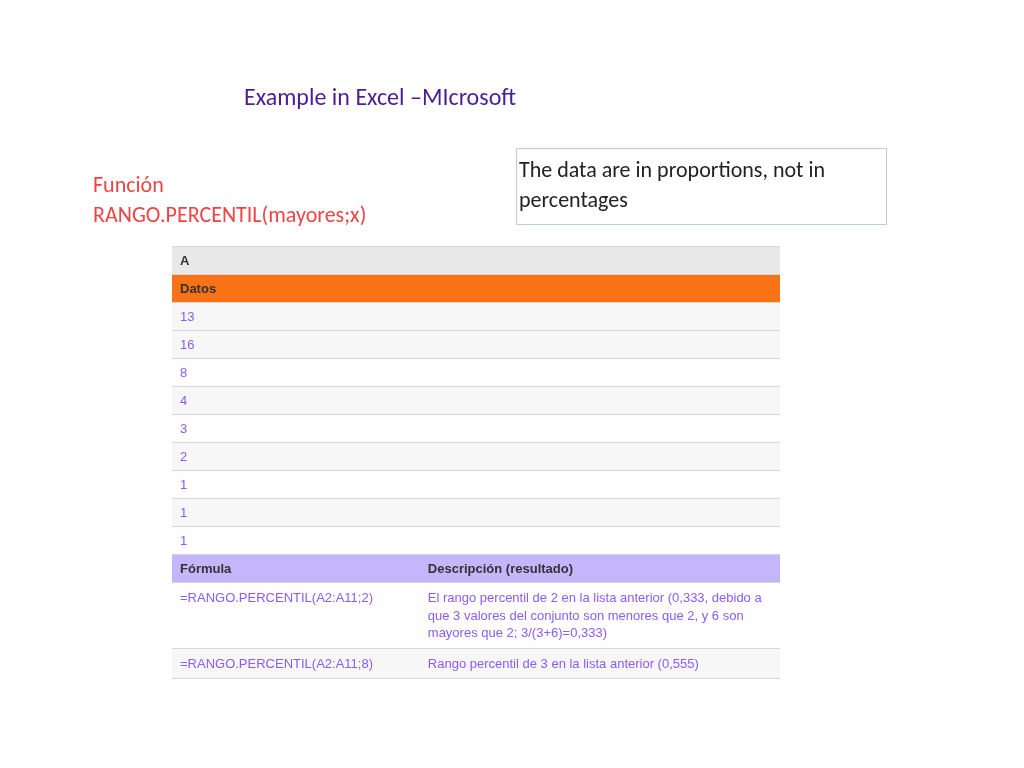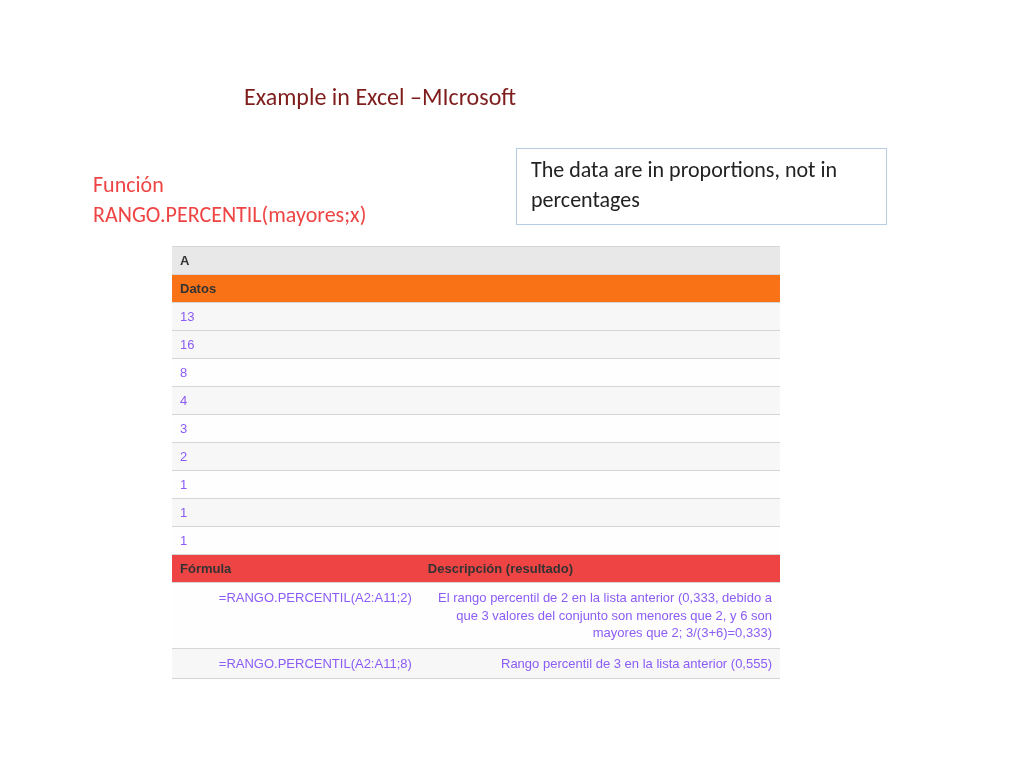--- a/index.html
+++ b/index.html
@@ -9,42 +9,42 @@
     height: 768px;
     font-family: Calibri, Arial, sans-serif;
     background: #fff;
     color: #333;
   }
   .title {
     position: absolute;
     left: 244px;
     top: 82px;
     font-size: 24px;
-    color: #7f1d1d;
+    color: #4c1d95;
   }
   .func-label {
     position: absolute;
     left: 93px;
     top: 158px;
     font-size: 22px;
     color: #ef4444;
     line-height: 1.35;
     margin-top: 12px;
   }
   .func-label .sig {
     font-weight: normal;
   }
   .func-label .sig b { font-weight: normal; }
   .note-box {
     position: absolute;
     left: 516px;
     top: 148px;
     width: 371px;
     border: 1px solid #b7cde4;
-    padding: 6px 10px 10px 14px;
+    padding: 6px 10px 10px 2px;
     font-size: 22px;
     color: #222;
     line-height: 1.35;
     box-sizing: border-box;
   }
   .grid {
     position: absolute;
     left: 172px;
     top: 246px;
     width: 608px;
@@ -65,27 +65,27 @@
     color: #333;
   }
   .grid tr.sub td {
     background: #f97316;
     font-weight: bold;
     color: #333;
   }
   .grid tr.even td { background: #f7f7f7; }
   .grid tr.odd  td { background: #fefefe; }
   .grid tr.fhdr td {
-    background: #ef4444;
+    background: #c4b5fd;
     font-weight: bold;
     color: #333;
   }
   .grid td.colA { width: 236px; }
   .grid td.colB { width: 372px; }
-  .grid tr.frow td { line-height: 1.35; text-align: right; }
+  .grid tr.frow td { line-height: 1.35; }
 </style>
 </head>
 <body>
 
 <div class="title">Example in Excel –MIcrosoft</div>
 
 <div class="func-label">
   <span>Función</span><br>
   <span class="sig">
     <b>RANGO.PERCENTIL</b>(<b>mayores</b><span>;</span><b>x</b>)

